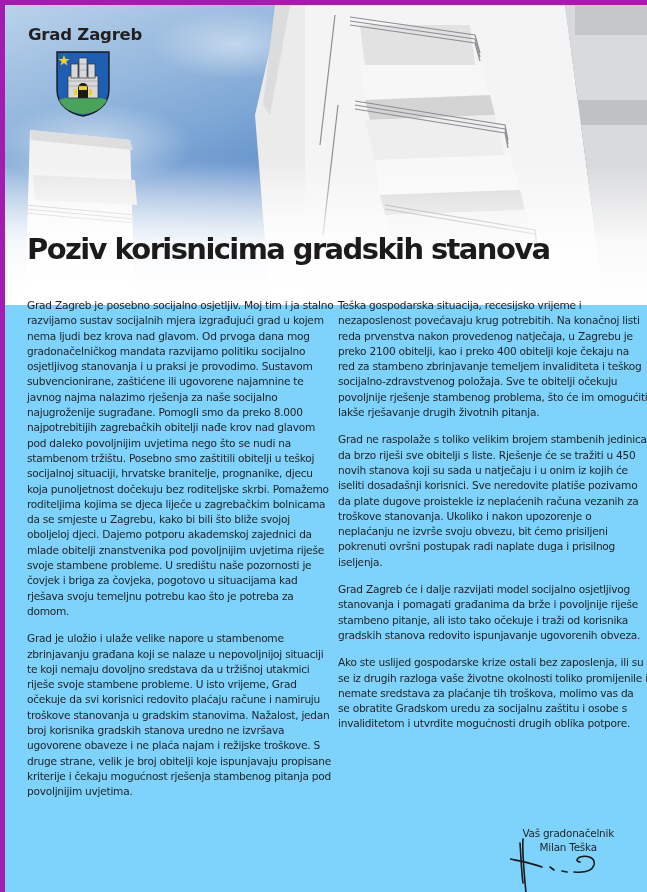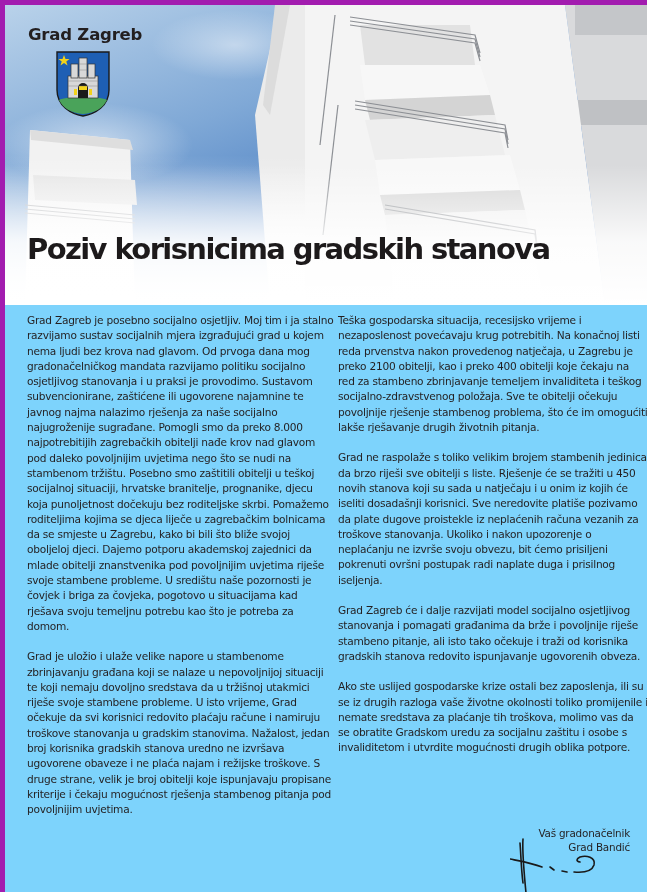--- a/index.html
+++ b/index.html
@@ -44,24 +44,24 @@
   }
   
   .col {
     position: absolute; top: 293px; width: 308px;
     font-family: "DejaVu Sans", sans-serif;
     font-size: 10.6px; line-height: 15.3px; color: #231f20;
     letter-spacing: -0.25px;
   }
   .col-left { left: 22px; }
   .col-right { left: 333px; width: 310px; }
-  .col p { margin: 15px 0 12px 0; }
+  .col p { margin: 0 0 12px 0; }
   
   .sig-text {
-    position: absolute; right: 20px; top: 822px; text-align: right;
+    position: absolute; right: 36px; top: 822px; text-align: center;
     font-family: "DejaVu Sans", sans-serif; font-size: 10.4px; line-height: 13.5px;
     letter-spacing: -0.2px; color: #231f20;
   }
   .sig-scribble { position: absolute; left: 505px; top: 832px; width: 100px; height: 58px; }
 </style>
 </head>
 <body>
 
 <div class="page">
 
@@ -152,21 +152,21 @@
 
   <div class="col col-right">
     <p>Teška gospodarska situacija, recesijsko vrijeme i nezaposlenost povećavaju krug potrebitih. Na konačnoj listi reda prvenstva nakon provedenog natječaja, u Zagrebu je preko 2100 obitelji, kao i preko 400 obitelji koje čekaju na red za stambeno zbrinjavanje temeljem invaliditeta i teškog socijalno-zdravstvenog položaja. Sve te obitelji očekuju povoljnije rješenje stambenog problema, što će im omogućiti lakše rješavanje drugih životnih pitanja.</p>
     <p>Grad ne raspolaže s toliko velikim brojem stambenih jedinica da brzo riješi sve obitelji s liste. Rješenje će se tražiti u 450 novih stanova koji su sada u natječaju i u onim iz kojih će iseliti dosadašnji korisnici. Sve neredovite platiše pozivamo da plate dugove proistekle iz neplaćenih računa vezanih za troškove stanovanja. Ukoliko i nakon upozorenje o neplaćanju ne izvrše svoju obvezu, bit ćemo prisiljeni pokrenuti ovršni postupak radi naplate duga i prisilnog iseljenja.</p>
     <p>Grad Zagreb će i dalje razvijati model socijalno osjetljivog stanovanja i pomagati građanima da brže i povoljnije riješe stambeno pitanje, ali isto tako očekuje i traži od korisnika gradskih stanova redovito ispunjavanje ugovorenih obveza.</p>
     <p>Ako ste uslijed gospodarske krize ostali bez zaposlenja, ili su se iz drugih razloga vaše životne okolnosti toliko promijenile i nemate sredstava za plaćanje tih troškova, molimo vas da se obratite Gradskom uredu za socijalnu zaštitu i osobe s invaliditetom i utvrdite mogućnosti drugih oblika potpore.</p>
   </div>
 
   <div class="sig-text">
     <div>Vaš gradonačelnik</div>
-    <div>Grad Bandić</div>
+    <div>Milan Teška</div>
   </div>
   <svg class="sig-scribble" viewBox="0 0 100 58">
     <g stroke="#1a1a1a" stroke-width="1.6" fill="none" stroke-linecap="round">
       <path d="M13,2 C12,15 14,35 16,56"></path>
       <path d="M10,6 C11,18 11,30 13,46"></path>
       <path d="M0,22 C10,24 22,26 32,30"></path>
       <path d="M40,30 L44,33"></path>
       <path d="M52,34 L57,35"></path>
       <path d="M64,35 C75,36 82,34 84,28 C86,20 76,18 70,20 C66,22 66,24 70,25"></path>
     </g>

